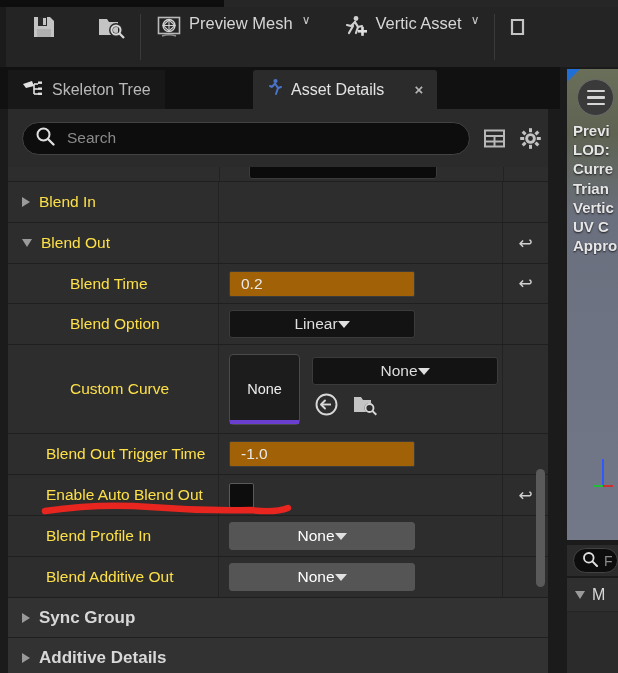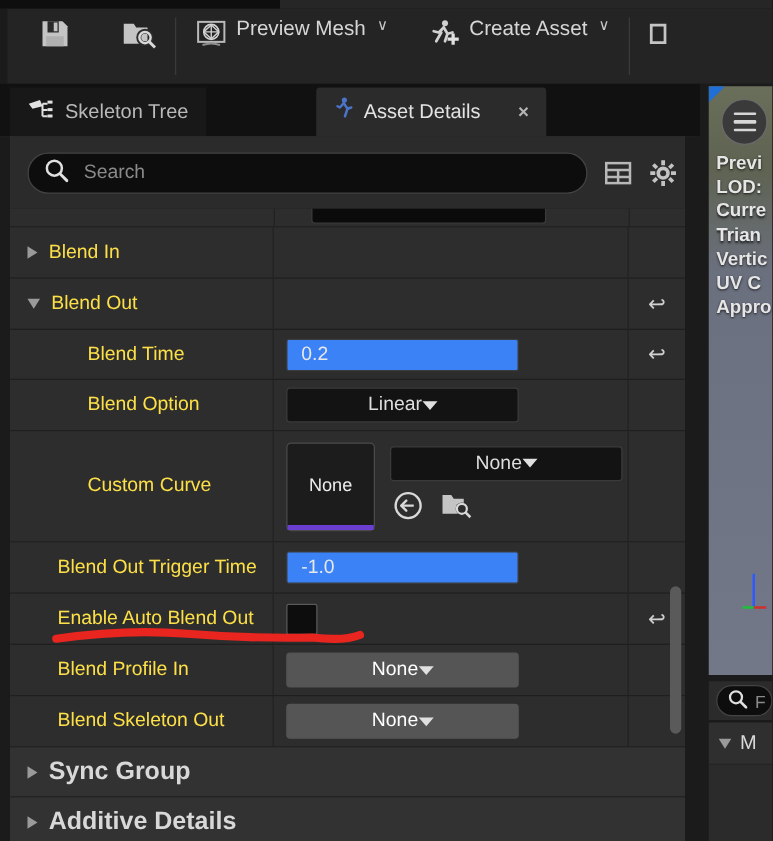--- a/index.html
+++ b/index.html
@@ -129,24 +129,24 @@
     border-top: 5.5px solid transparent; border-bottom: 5.5px solid transparent;
   }
   .tri.down {
     border-top: 8px solid #9a9a9a;
     border-left: 5.5px solid transparent; border-right: 5.5px solid transparent;
   }
   .indent1 { padding-left: 62px; }
   .indent0b { padding-left: 38px; }
 
   .cat { background: #323232; }
-  .cat .lbl { font-weight: bold; color: #d8d8d8; font-size: 20px; }
+  .cat .lbl { font-weight: bold; color: #d8d8d8; font-size: 17px; }
 
   .numfield {
-    width: 186px; height: 26px; background: #3b82f6;
+    width: 186px; height: 26px; background: #a16207;
     border: 1px solid #3b3b3b; border-radius: 2px;
     display: flex; align-items: center; padding-left: 11px;
     color: #e8e8e8; font-size: 15.5px; box-sizing: border-box;
   }
   .combo {
     width: 186px; height: 28px; background: #131313;
     border: 1px solid #3b3b3b; border-radius: 3px;
     display: flex; align-items: center; justify-content: center;
     padding: 0 10px; color: #dedede; font-size: 15.5px; box-sizing: border-box;
   }
@@ -312,21 +312,21 @@
         <svg width="26" height="26" viewBox="0 0 26 26">
           <circle cx="14" cy="4.5" r="2.4" fill="#d0d0d0"></circle>
           <path d="M13 8 L9 12 L5 11" fill="none" stroke="#d0d0d0" stroke-width="2.2" stroke-linecap="round"></path>
           <path d="M13 8 L16 13 L14 19" fill="none" stroke="#d0d0d0" stroke-width="2.2" stroke-linecap="round"></path>
           <path d="M16 13 L20 12" fill="none" stroke="#d0d0d0" stroke-width="2.2" stroke-linecap="round"></path>
           <path d="M11 12 L7 19" fill="none" stroke="#d0d0d0" stroke-width="2.2" stroke-linecap="round"></path>
           <rect x="16" y="16" width="9" height="2.6" fill="#e0e0e0"></rect>
           <rect x="19.2" y="12.8" width="2.6" height="9" fill="#e0e0e0"></rect>
         </svg>
       </span>
-      <span>Create Asset</span>
+      <span>Vertic Asset</span>
       <span class="caret">∨</span>
     </div>
 
     <div class="tb-sep"></div>
 
     <div class="tb-btn">
       <span class="tb-icon">
         <svg width="18" height="26" viewBox="0 0 18 26">
           <path d="M2 6h11v14H2z" fill="none" stroke="#c4c4c4" stroke-width="2.2"></path>
         </svg>
@@ -525,21 +525,21 @@
           <div class="combo light">
             <span>None</span>
             <span class="chev"></span>
           </div>
         </div>
         <div class="resetcell"></div>
       </div>
 
       <div class="prow" style="height:41px">
         <div class="namecell indent0b">
-          <span class="lbl">Blend Skeleton Out</span>
+          <span class="lbl">Blend Additive Out</span>
         </div>
         <div class="valcell">
           <div class="combo light">
             <span>None</span>
             <span class="chev"></span>
           </div>
         </div>
         <div class="resetcell"></div>
       </div>
 

